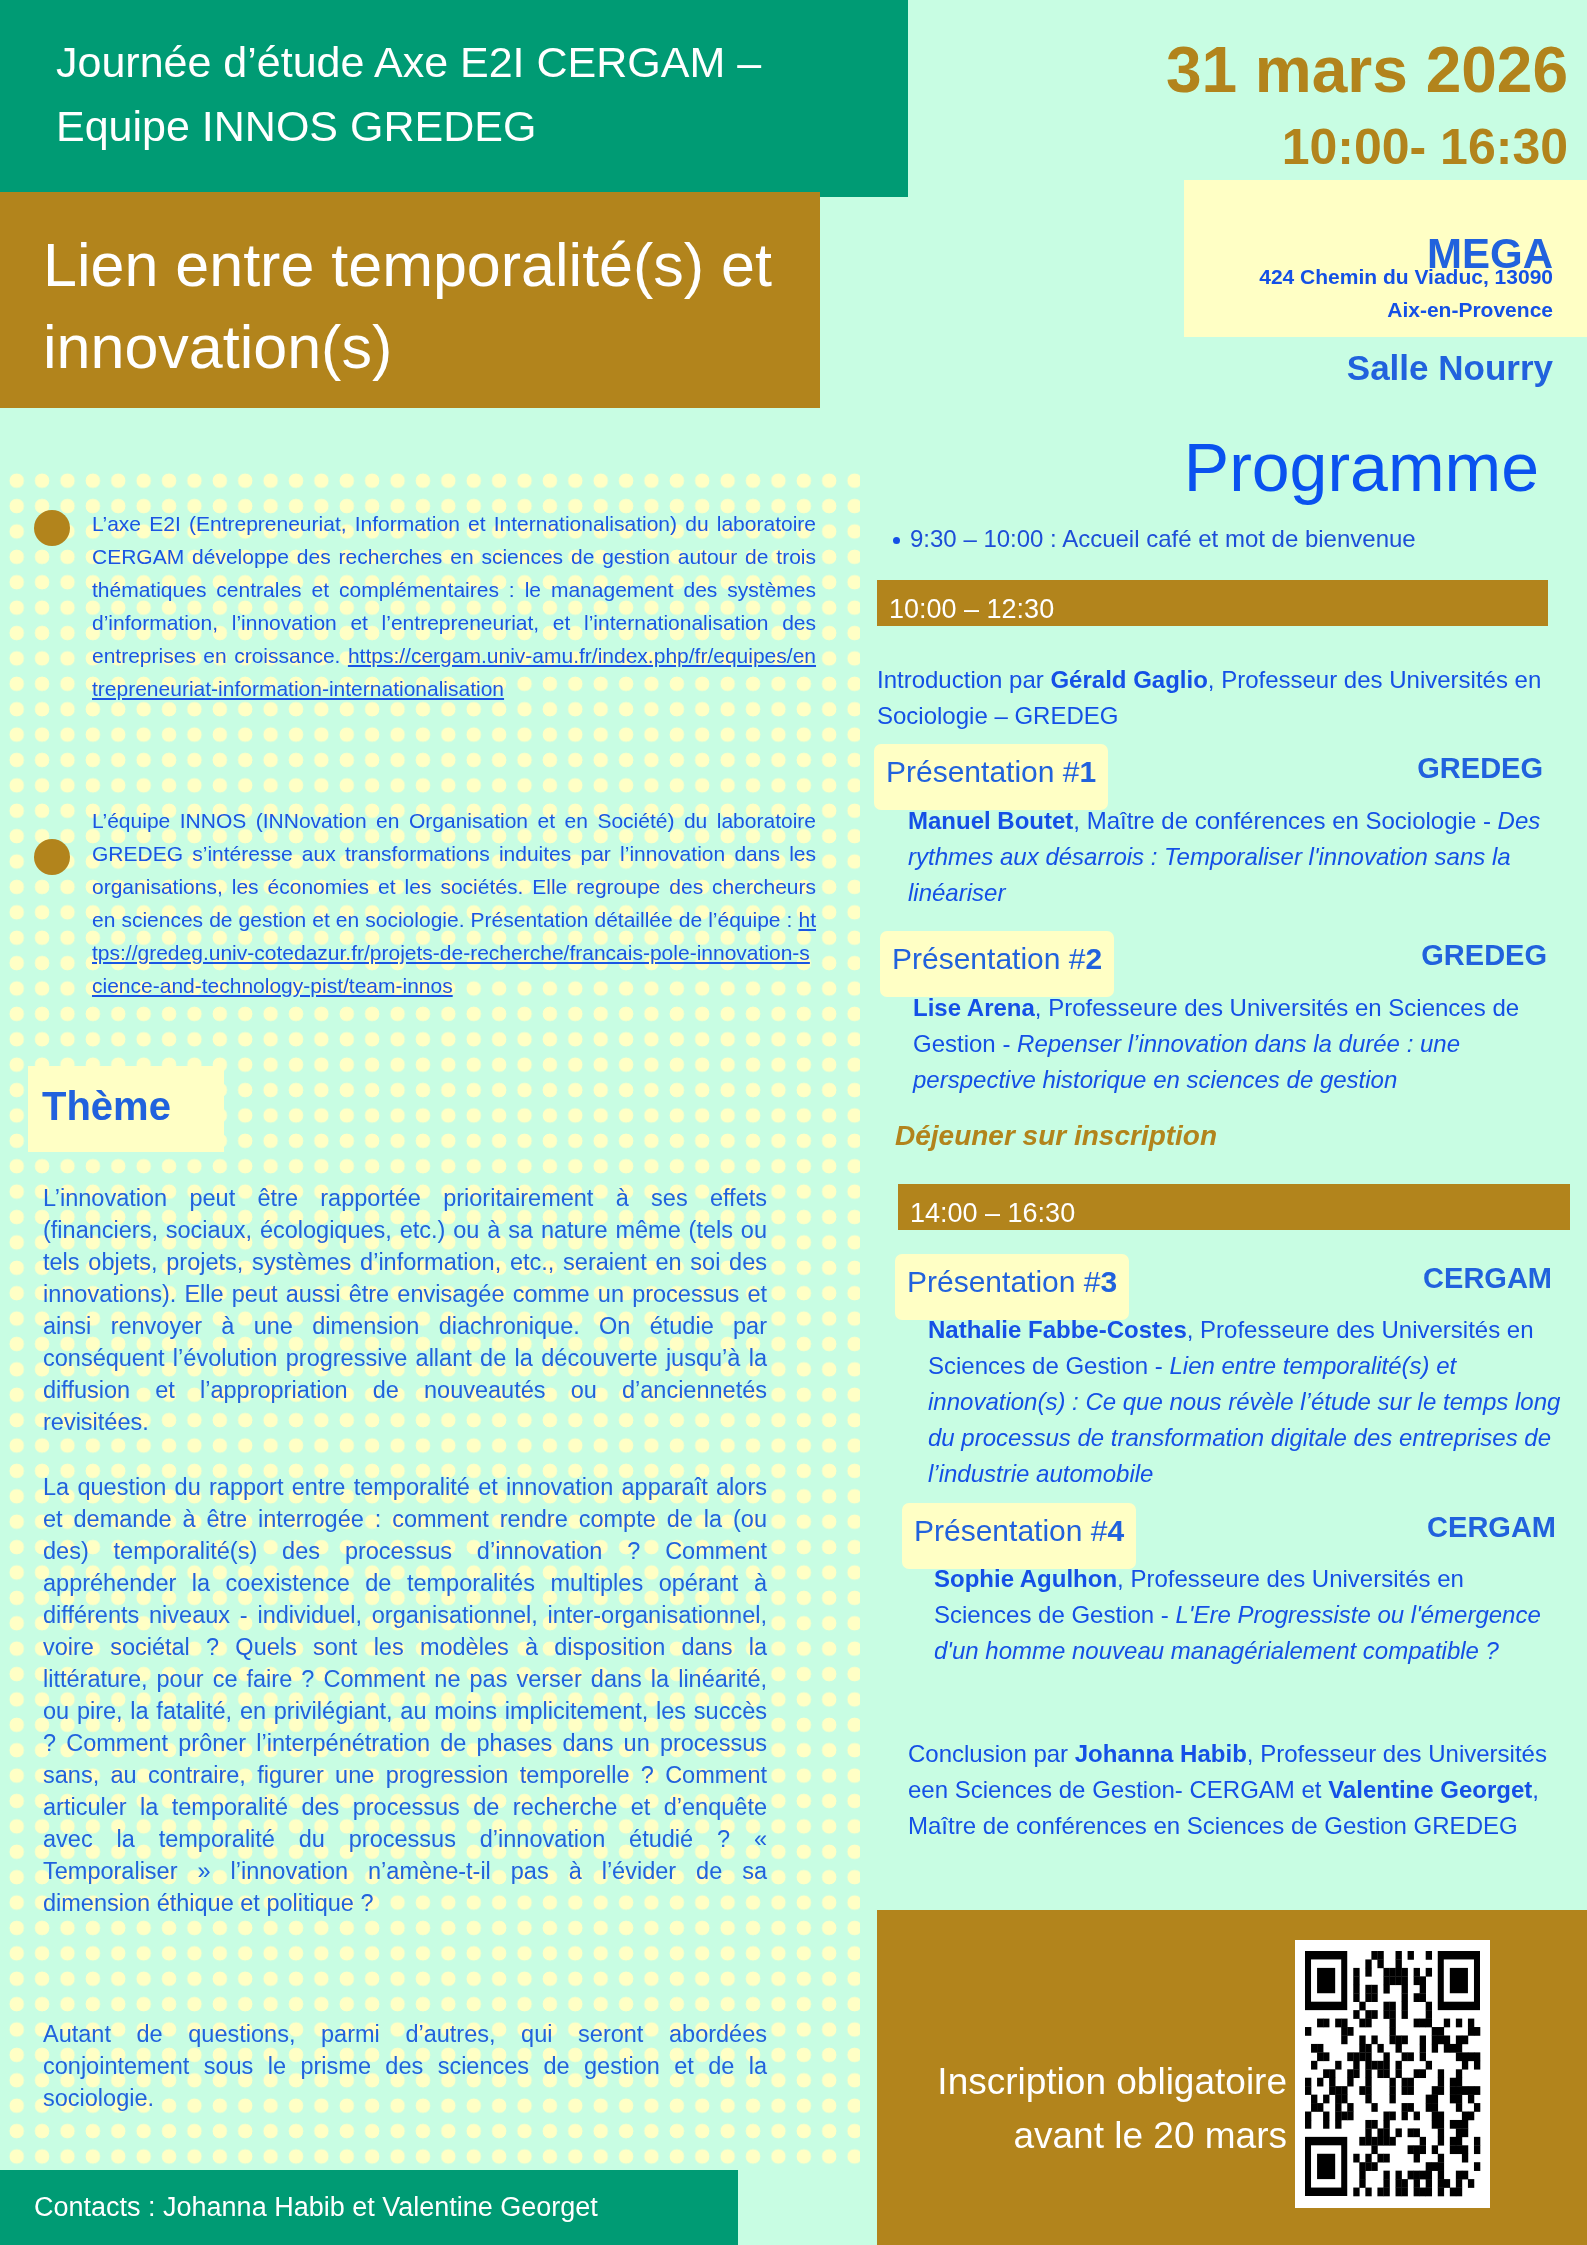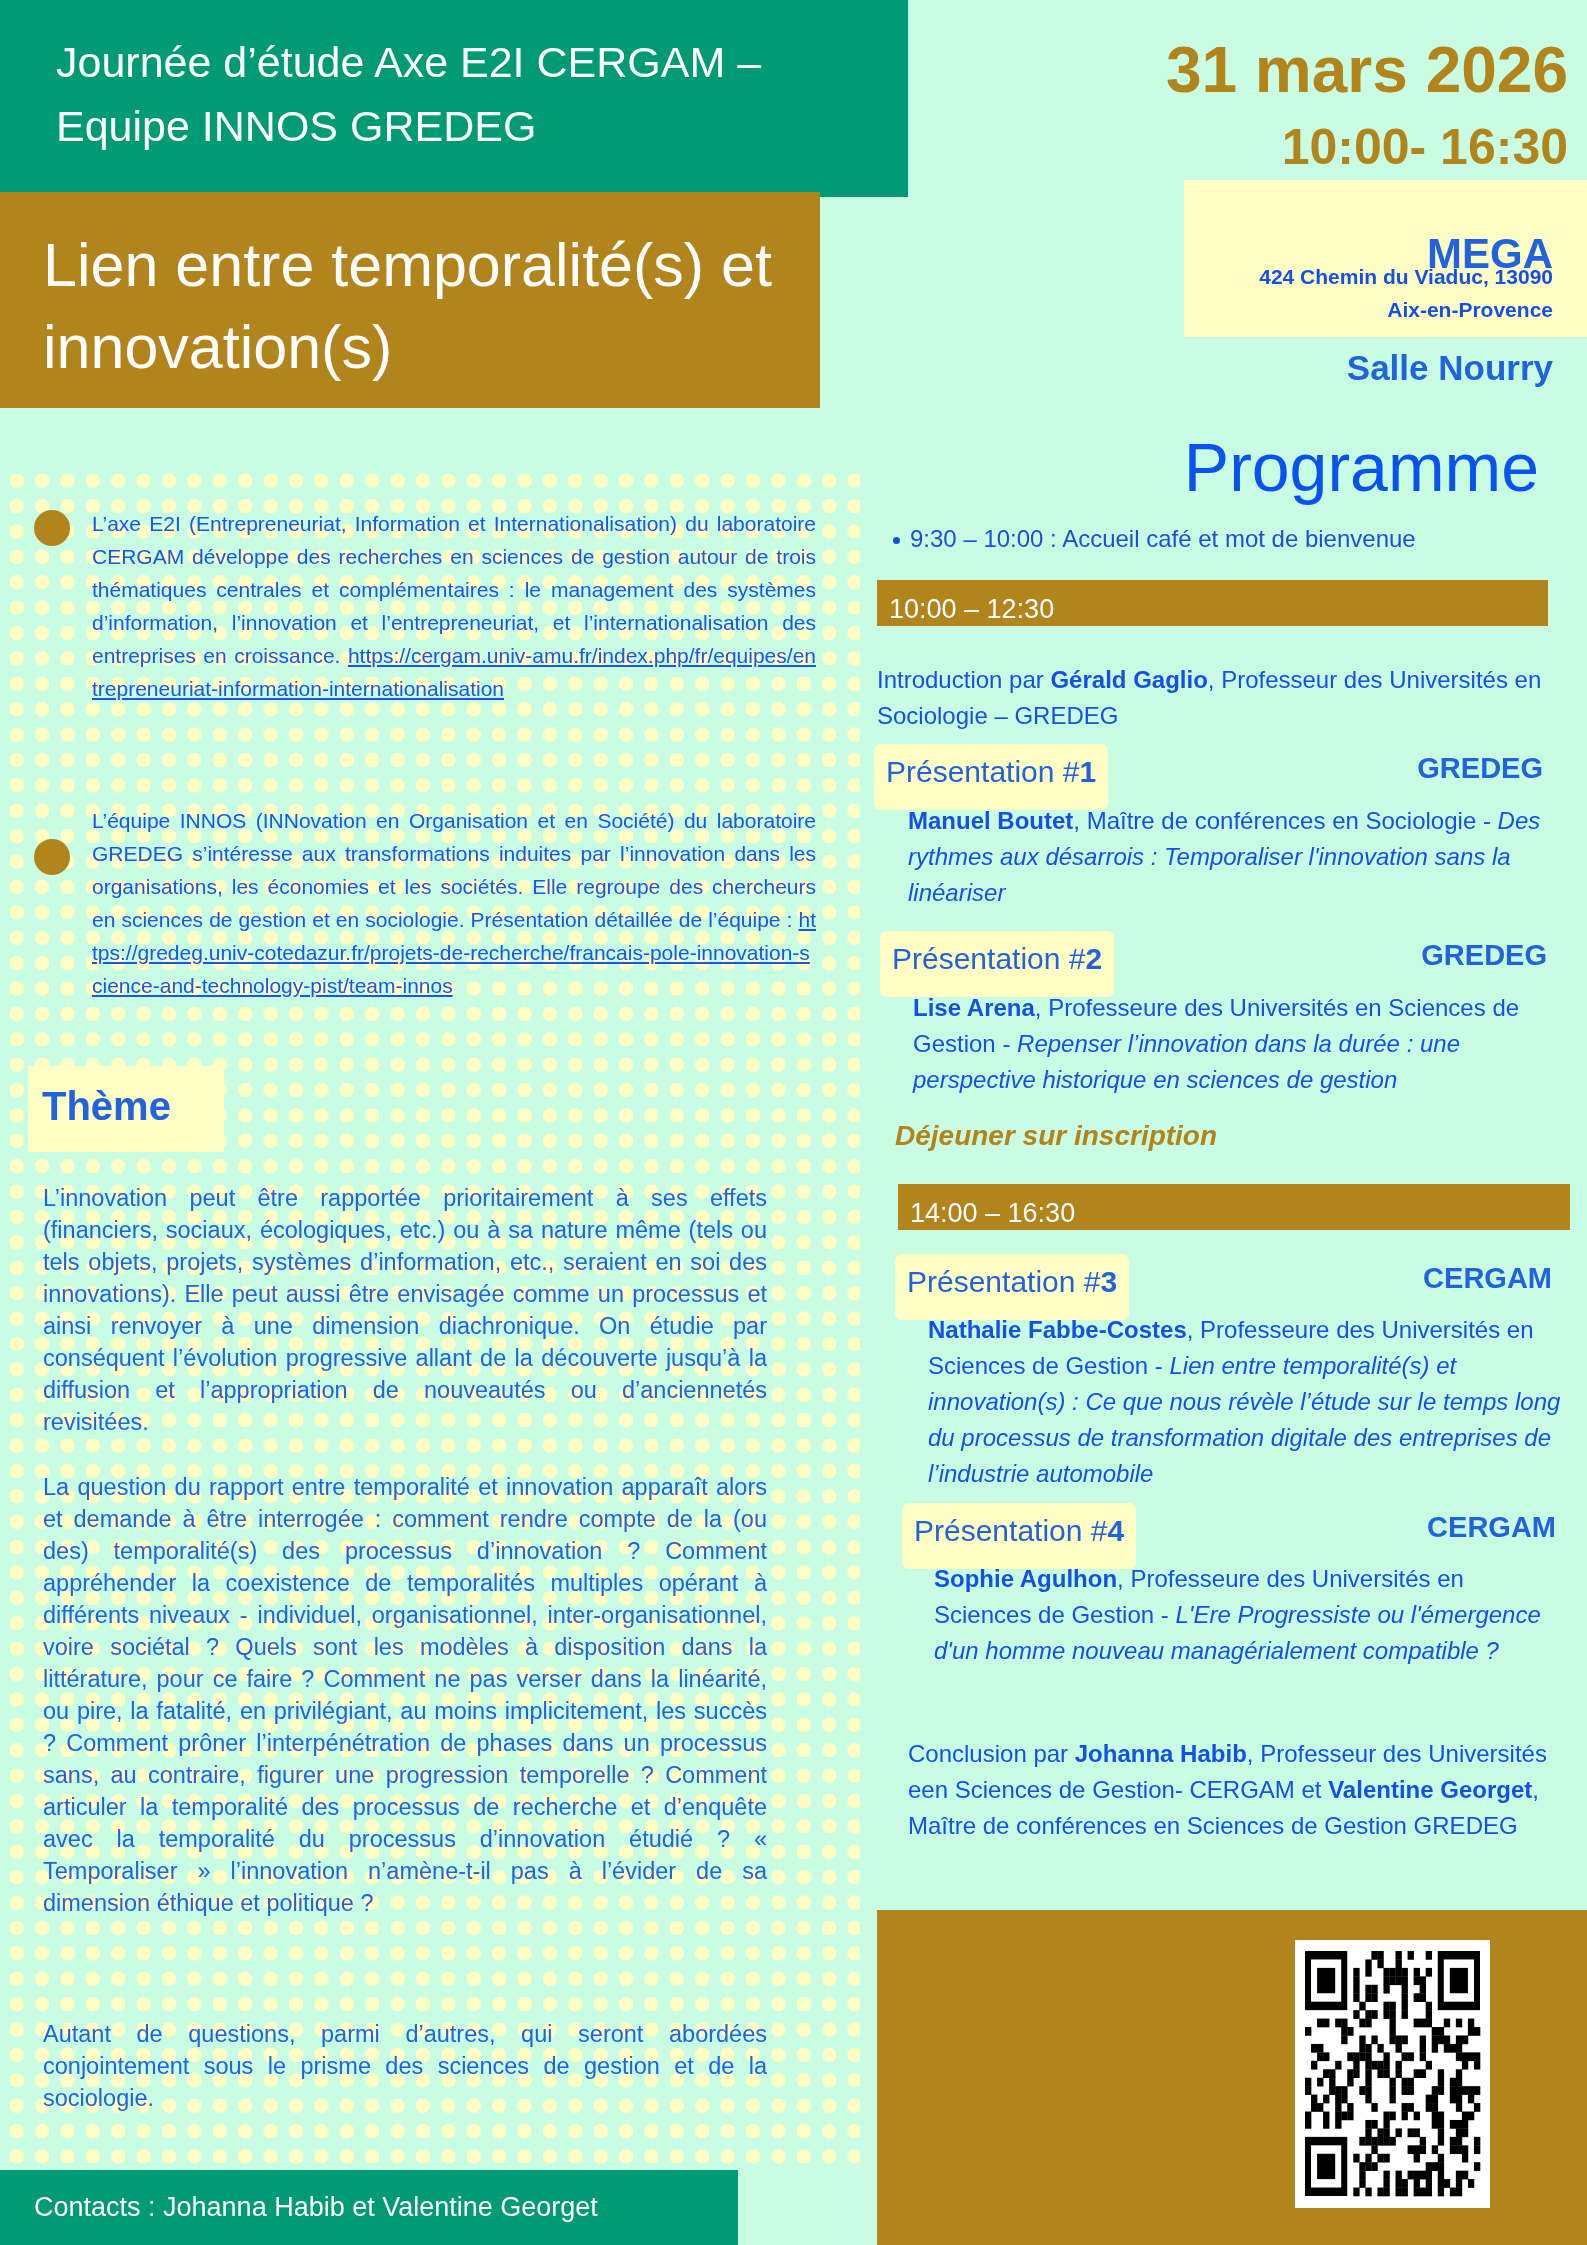--- a/index.html
+++ b/index.html
@@ -143,20 +143,21 @@
 
 <div class="abs prog-text" style="left:908px; top:1736px; width:660px;">
   <span>Conclusion par </span><b>Johanna Habib</b><span>, Professeur des Universités een Sciences de Gestion- CERGAM et </span><b>Valentine Georget</b><span>, Maître de conférences en Sciences de Gestion GREDEG</span>
 </div>
 
 <div class="abs footer-green">
   <span>Contacts : Johanna Habib et Valentine Georget</span>
 </div>
 
 <div class="abs gold-bottom">
+  <div class="t">Inscription obligatoire avant le 20 mars</div>
   <div class="qr">
     <svg id="qr-svg" width="195" height="268" viewBox="0 0 195 268">
         <rect x="10" y="87.0344827586207" width="6.334482758620689" height="8.748275862068967" fill="#000"></rect>
         <rect x="10" y="137.72413793103448" width="6.334482758620689" height="8.748275862068967" fill="#000"></rect>
         <rect x="10" y="146.17241379310346" width="6.334482758620689" height="8.748275862068967" fill="#000"></rect>
         <rect x="10" y="171.51724137931035" width="6.334482758620689" height="8.748275862068967" fill="#000"></rect>
         <rect x="10" y="179.96551724137933" width="6.334482758620689" height="8.748275862068967" fill="#000"></rect>
         <rect x="16.03448275862069" y="103.93103448275863" width="6.334482758620689" height="8.748275862068967" fill="#000"></rect>
         <rect x="16.03448275862069" y="120.82758620689656" width="6.334482758620689" height="8.748275862068967" fill="#000"></rect>
         <rect x="16.03448275862069" y="154.6206896551724" width="6.334482758620689" height="8.748275862068967" fill="#000"></rect>

